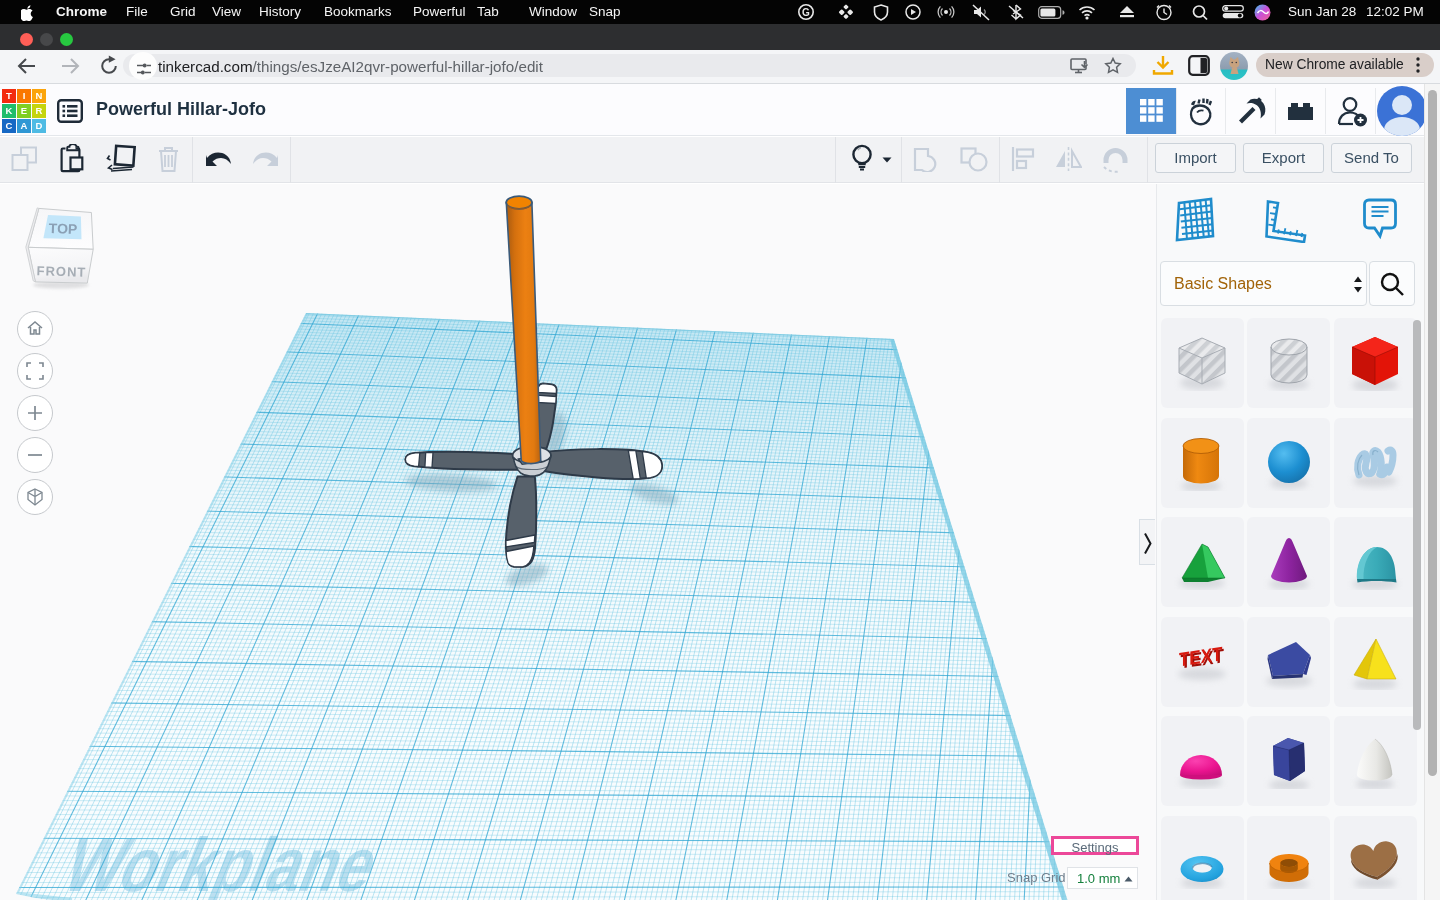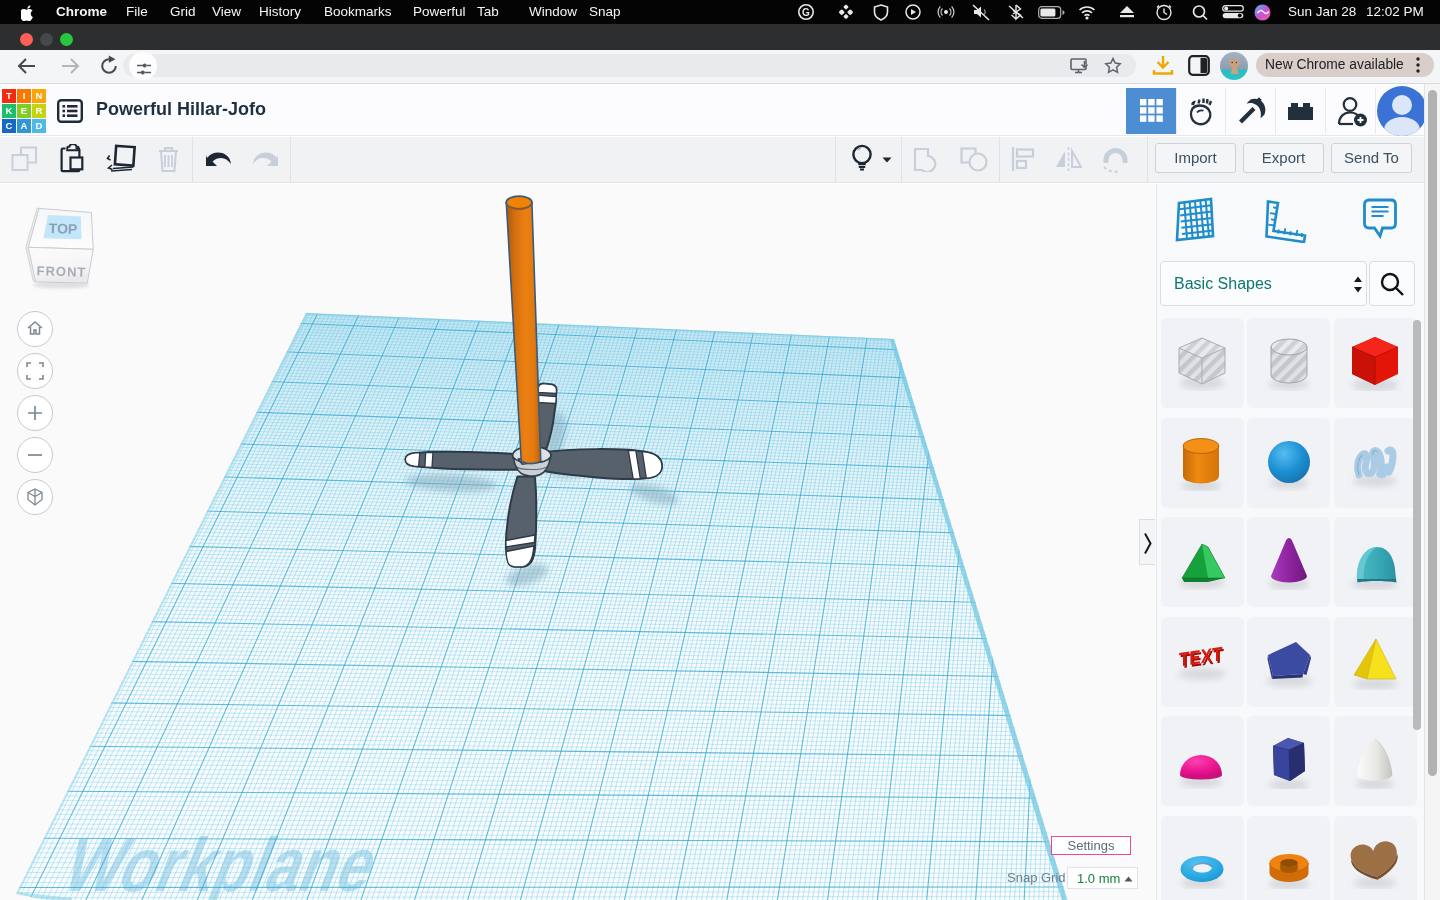--- a/index.html
+++ b/index.html
@@ -20,27 +20,27 @@
 #tclogo{position:absolute;left:2px;top:89px;width:44px;height:44px;display:grid;grid-template-columns:14px 14px 14px;grid-template-rows:14px 14px 14px;gap:1px}
 #tclogo div{color:#fff;font-size:9.5px;font-weight:bold;text-align:center;line-height:14.5px}
 #tctitle{position:absolute;left:96px;top:99px;font-size:18px;font-weight:bold;color:#1e3040}
 
 #tctoolbar{position:absolute;left:0;top:137px;width:1424px;height:46px;background:#f1f2f4;border-bottom:1px solid #e2e4e8}
 .tsep{position:absolute;top:0;width:1px;height:46px;background:#e0e2e6}
 .tbtn{position:absolute;top:6px;height:30px;border:1px solid #cbd2d9;border-radius:3px;color:#3a5063;font-size:15px;text-align:center;line-height:28px;background:#f4f5f7}
 
 #canvas{position:absolute;left:0;top:184px;width:1424px;height:716px;background:#fafafb;overflow:hidden}
 .navcirc{position:absolute;width:36px;height:36px;border-radius:50%;background:#fff;border:1.2px solid #c6c9cd}
-#settingsbtn{position:absolute;left:1051px;top:652px;width:80px;height:19px;background:#fff;border:1px solid #ec4899;color:#5b6b7a;font-size:13px;text-align:center;line-height:18px}
+#settingsbtn{position:absolute;left:1051px;top:652px;width:88px;height:19px;background:#fff;border:3px solid #ec4899;color:#5b6b7a;font-size:13px;text-align:center;line-height:18px}
 #snaplabel{position:absolute;left:1007px;top:686px;font-size:13px;color:#6e7e8c}
 #snapdd{position:absolute;left:1067px;top:683px;width:71px;height:22px;background:#fff;border:1px solid #e0e3e7;color:#15803d;font-size:13px;line-height:21px}
 #handle{position:absolute;left:1139px;top:335px;width:16px;height:46px;background:#f3f4f6;border:1px solid #d9dfe5;border-right:none}
 
 #sidebar{position:absolute;left:1156px;top:184px;width:268px;height:716px;background:#f8f9fa;border-left:1px solid #e7e9ec}
-#shapesel{position:absolute;left:3px;top:77px;width:207px;height:45px;background:#fbfcfd;border:1px solid #d9dee3;border-radius:4px;font-size:16px;color:#0f766e;line-height:43px}
+#shapesel{position:absolute;left:3px;top:77px;width:207px;height:45px;background:#fbfcfd;border:1px solid #d9dee3;border-radius:4px;font-size:16px;color:#a16207;line-height:43px}
 #searchbtn{position:absolute;left:212px;top:77px;width:46px;height:45px;background:#fbfcfd;border:1px solid #d9dee3;border-radius:4px}
 .tile{position:absolute;width:83px;height:90px;background:#f1f2f5;border-radius:6px}
 .tile svg{position:absolute;left:50%;top:50%;transform:translate(-50%,-50%)}
 
 #bscroll{position:absolute;left:1424px;top:84px;width:16px;height:816px;background:#f5f5f5;border-left:1px solid #e4e4e4}
 #bthumb{position:absolute;left:3px;top:6px;width:9px;height:686px;background:#b2b2b2;border-radius:4.5px}
 #pthumb{position:absolute;left:256px;top:136px;width:8px;height:410px;background:#b9babc;border-radius:4px}
 </style></head>
 <body>
 <div id="menubar">
@@ -145,20 +145,21 @@
 </svg>
 <div id="omnibox">
     <div id="sitecirc"></div>
     <svg class="abs" style="left:13px;top:7px" width="16" height="16" viewBox="0 0 16 16">
       <g stroke="#55585c" stroke-width="1.7" fill="none">
         <path d="M1 4.5h6M11 4.5h4M1 11.5h4M9 11.5h6"></path>
       </g>
       <circle cx="8.7" cy="4.5" r="2" fill="#55585c"></circle>
       <circle cx="6.8" cy="11.5" r="2" fill="#55585c"></circle>
     </svg>
+    <span class="urltext"><span style="color:#202124">tinkercad.com</span><span style="color:#5f6368">/things/esJzeAI2qvr-powerful-hillar-jofo/edit</span></span>
     <svg class="abs" style="left:947px;top:4px" width="20" height="16" viewBox="0 0 20 16">
       <g stroke="#5f6368" stroke-width="1.6" fill="none">
         <rect x="1" y="1" width="15" height="10.5" rx="1"></rect>
         <path d="M5 14.5h7"></path>
         <path d="M8.5 11.5v3"></path>
       </g>
       <path d="M14.5 3v6M11.5 6.5l3 2.8 3-2.8" stroke="#5f6368" stroke-width="1.6" fill="#f4f5f7"></path>
     </svg>
     <svg class="abs" style="left:981px;top:3px" width="18" height="18" viewBox="0 0 18 18">
       <path d="M9 1.5l2.2 4.6 5 0.7-3.6 3.5 0.9 5L9 12.9l-4.5 2.4 0.9-5L1.8 6.8l5-0.7z" fill="none" stroke="#5f6368" stroke-width="1.5"></path>

